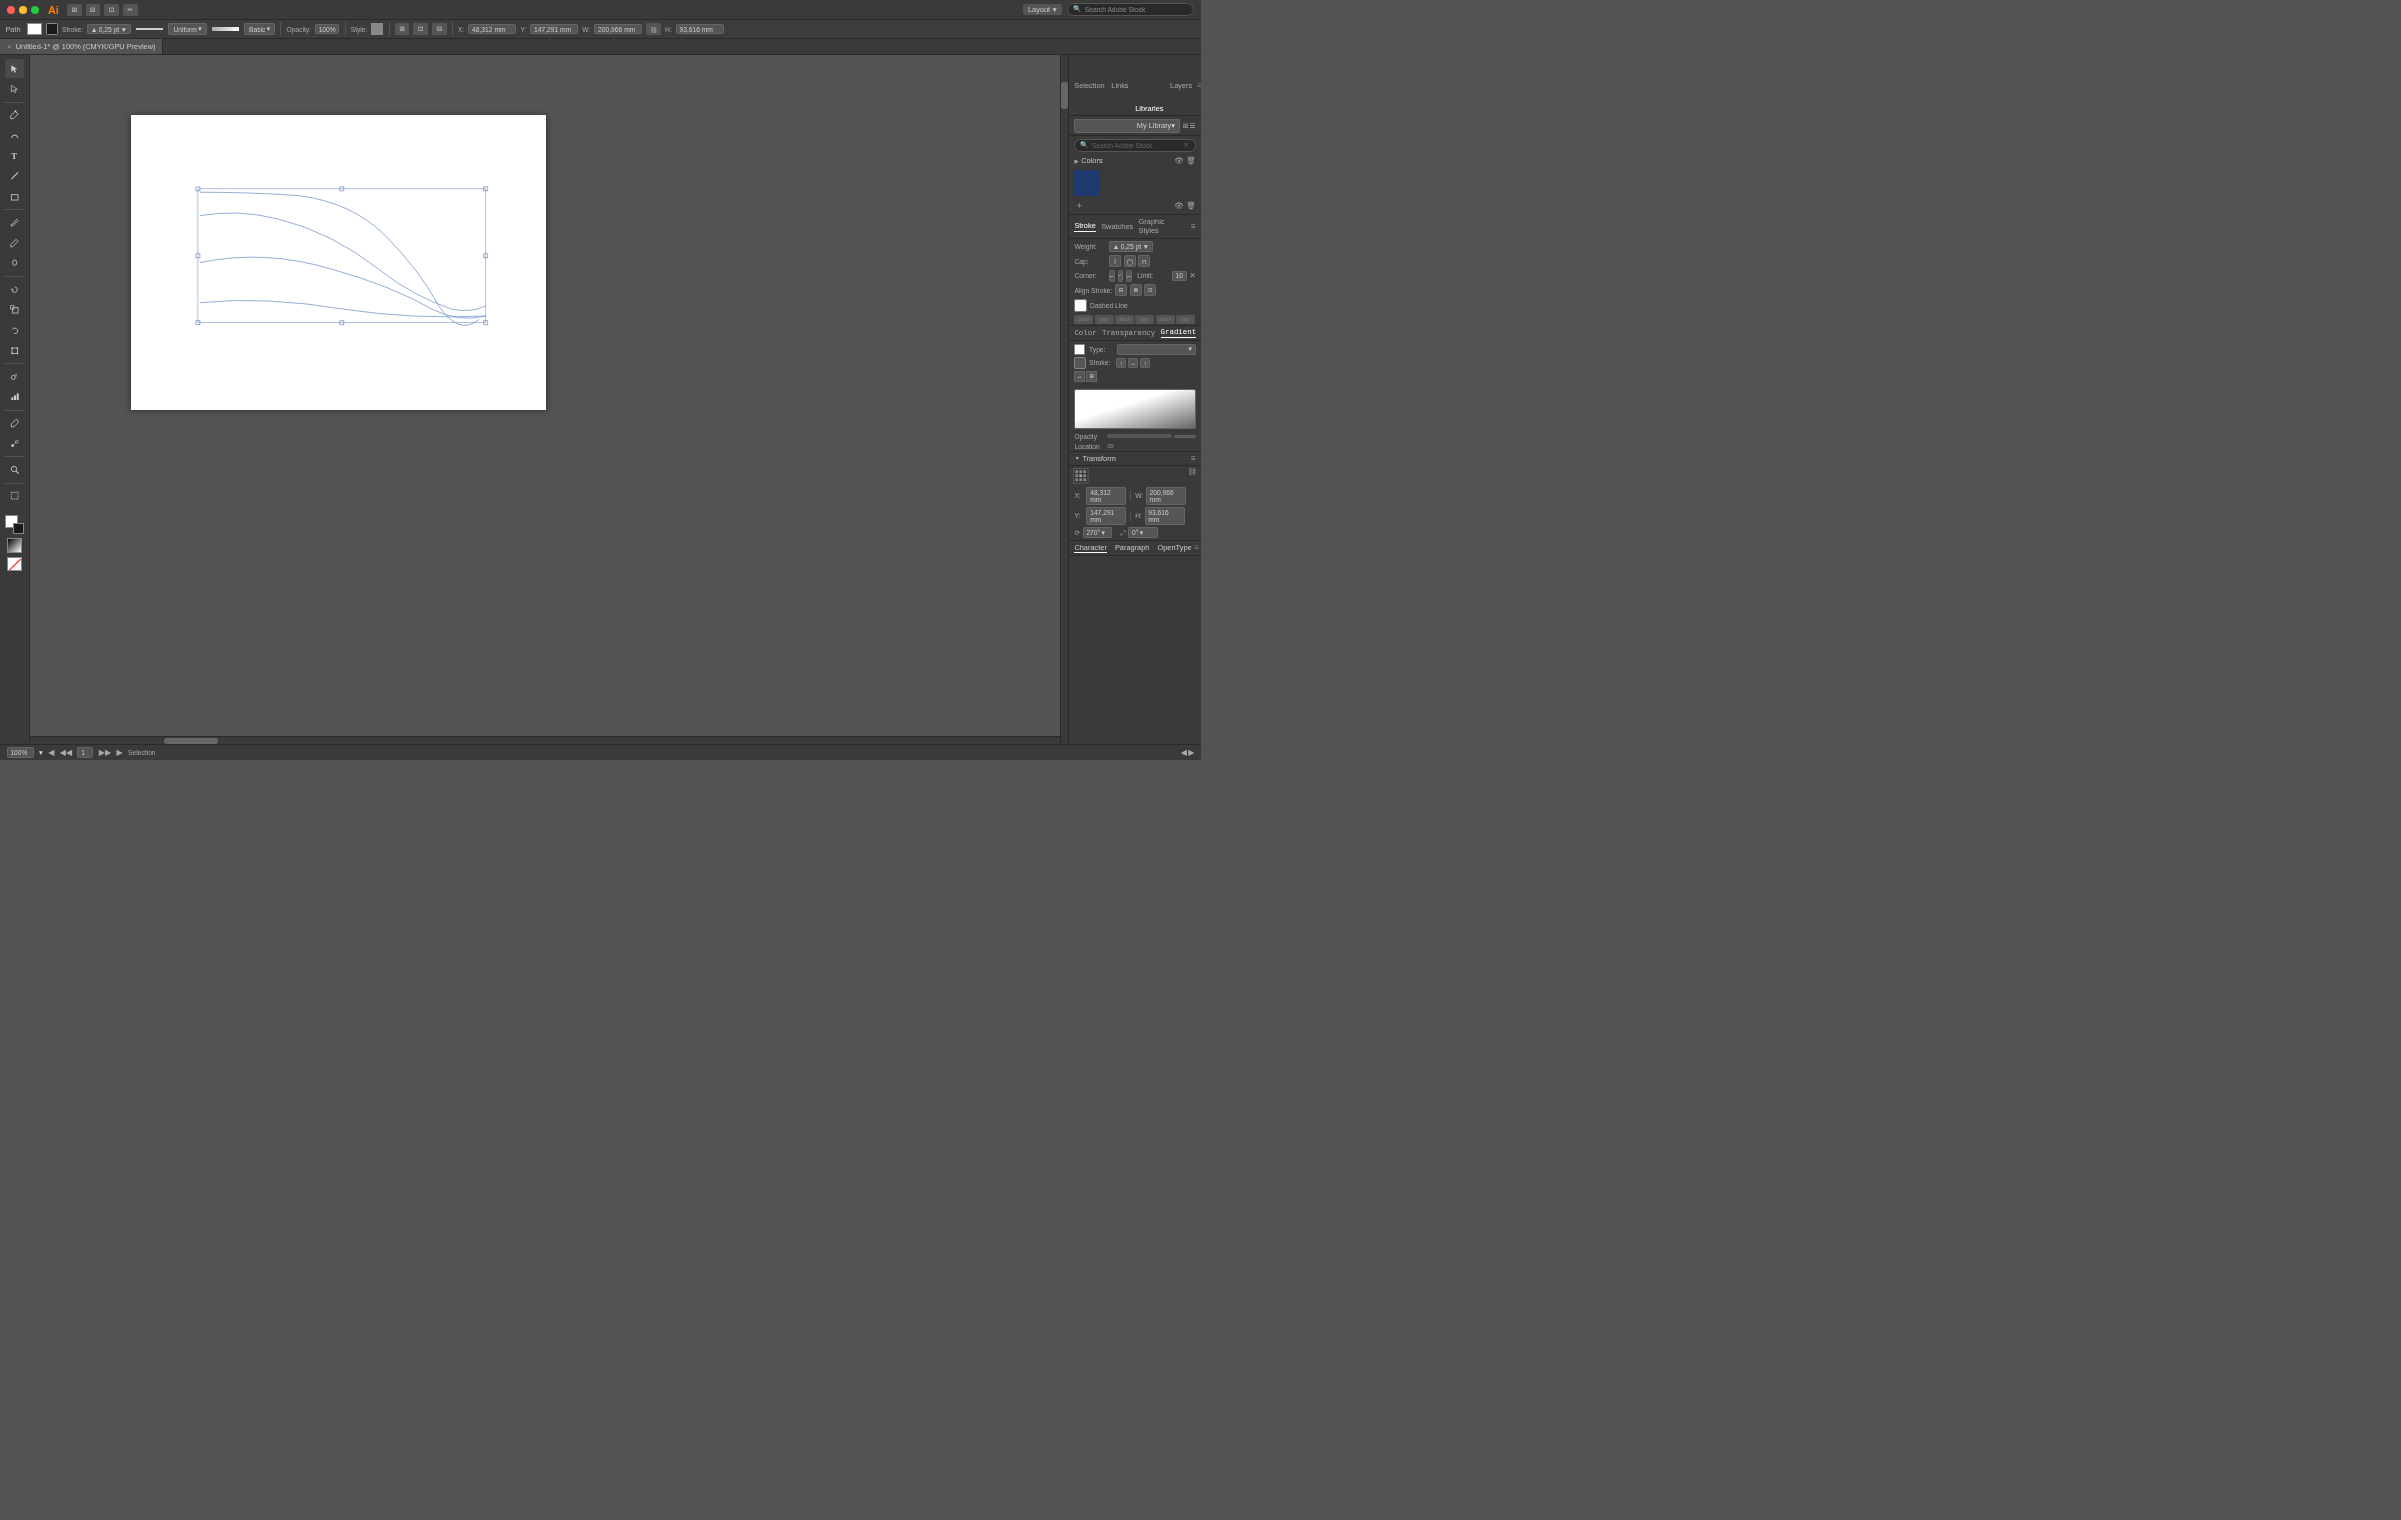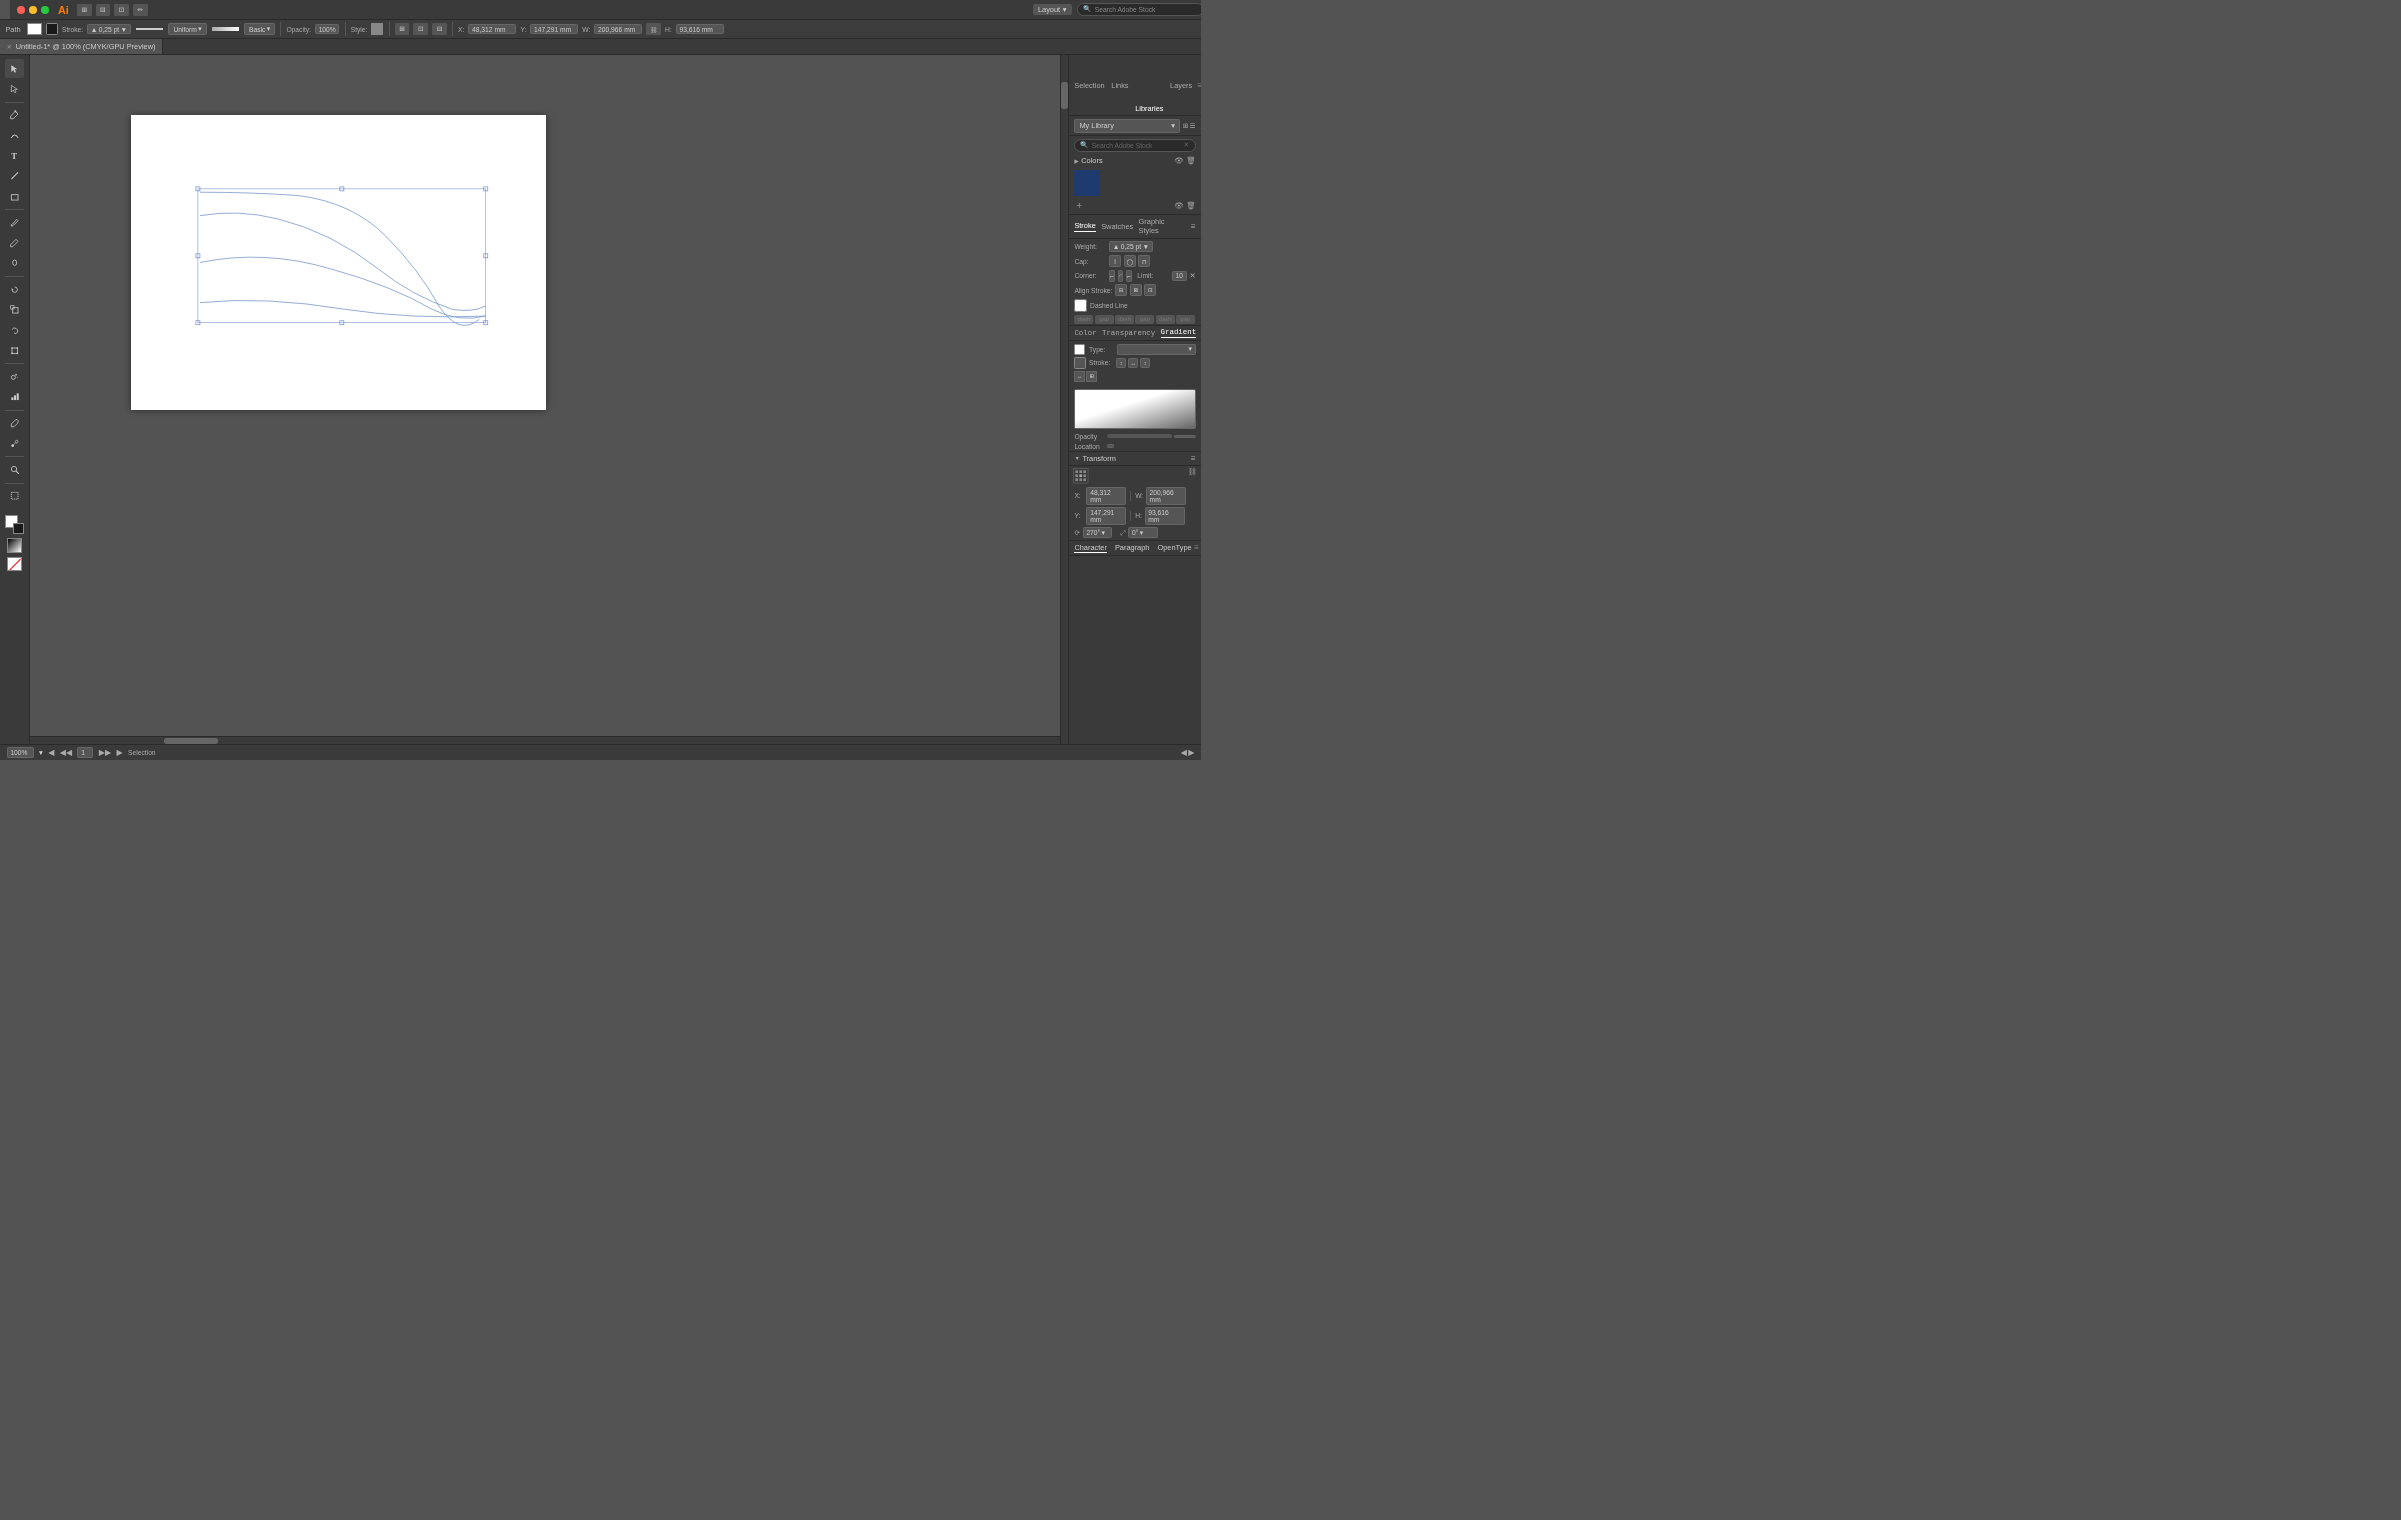--- a/index.html
+++ b/index.html
@@ -17,21 +17,20 @@
     
     #titlebar {
       width: 100%;
       height: 19px;
       background: #3a3a3a;
       display: flex;
       align-items: center;
       padding: 0 6.7px;
       gap: 5.4px;
       position: relative;
-      margin-left: 10px;
     }
     .traffic-lights { display: flex; gap: 4px; align-items: center; }
     .tl { width: 8px; height: 8px; border-radius: 50%; }
     .tl-red { background: #ff5f56; }
     .tl-yellow { background: #ffbd2e; }
     .tl-green { background: #27c93f; }
     .ai-logo { color: #ff7c00; font-size: 10.7px; font-weight: bold; margin-left: 4px; }
     .titlebar-tools { display: flex; gap: 4px; align-items: center; margin-left: 2.7px; }
     .tb-icon {
       width: 14.7px; height: 12px; background: #555; border-radius: 1.3px;
@@ -200,21 +199,21 @@
 
     
     .lib-header {
       display: flex; align-items: center; padding: 2.7px 5.4px;
       border-bottom: 0.7px solid #2a2a2a; gap: 2.7px;
     }
     .lib-dropdown {
       flex: 1; background: #555; border: 0.7px solid #666;
       padding: 1.3px 4px; border-radius: 1.3px;
       font-size: 7.4px; color: #ccc;
-      display: flex; align-items: center; justify-content: space-between;
+      display: flex; align-items: center; justify-content: flex-end;
       cursor: pointer;
     }
     .lib-view-icons { display: flex; gap: 1.3px; }
     .lib-vi { font-size: 6.7px; color: #aaa; cursor: pointer; }
 
     .search-lib {
       margin: 2.7px 5.4px;
       background: #2a2a2a; border: 0.7px solid #555;
       border-radius: 6.7px;
       padding: 1.3px 5.4px;

